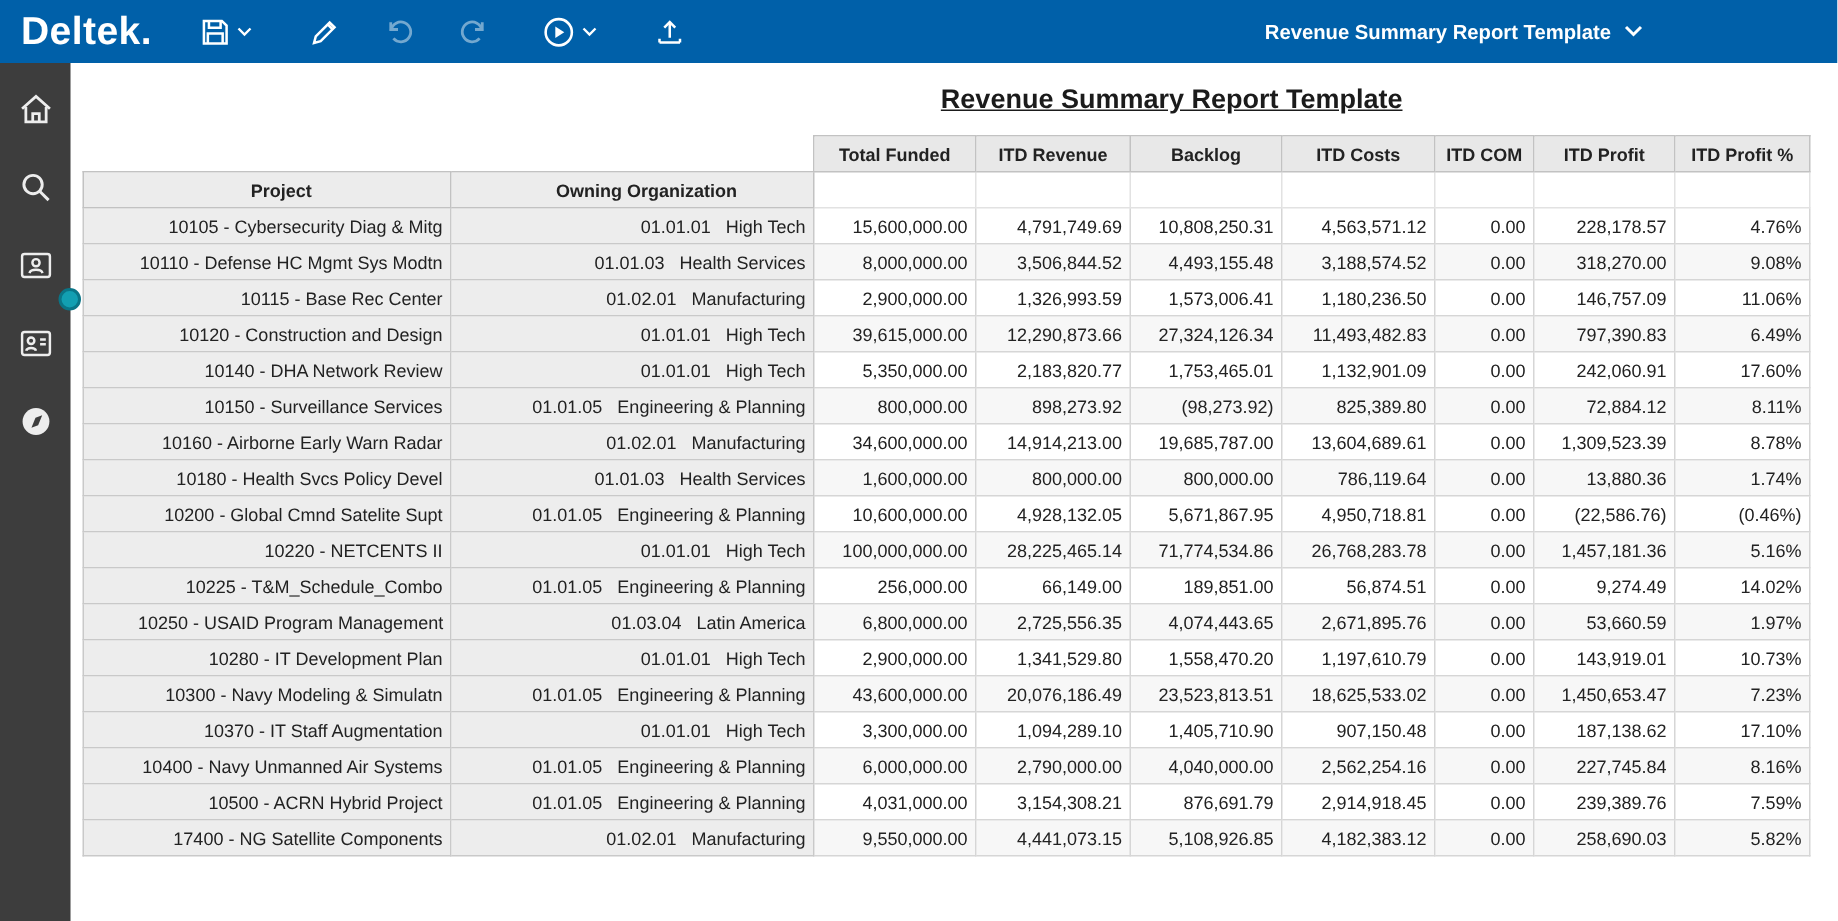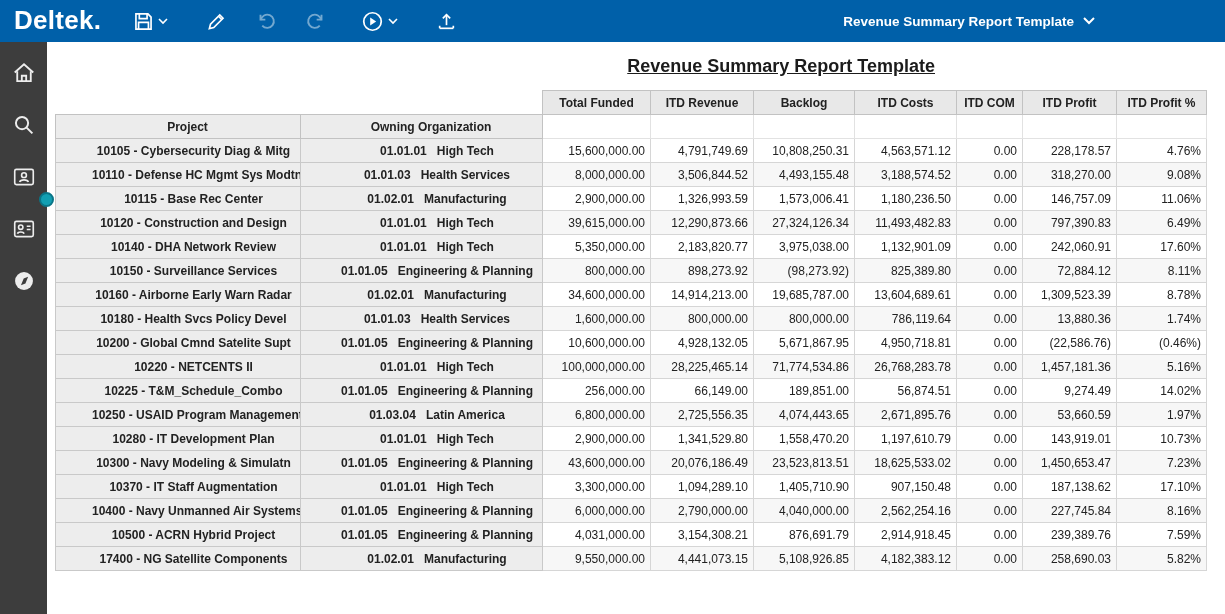--- a/index.html
+++ b/index.html
@@ -32,21 +32,21 @@
   
   .report-title { position:absolute; top:56px; right:63px; font-size:18px; font-weight:bold;
                   color:#1b1b1b; text-decoration:underline; }
   .table-wrap { position:absolute; left:55px; top:90px; }
   table { border-collapse:collapse; table-layout:fixed; width:1151px; font-size:12px; color:#222; }
   th, td { height:24px; padding:0 5px; overflow:hidden; white-space:pre; }
   td.spacer { border:none; background:#fff; }
   th.hdr { background:#E8E8E8; border:1px solid #C2C2C2; font-weight:bold; text-align:center; }
   th.hdr.left { text-align:center; padding-left:24px; background:#ECECEC; }
   td.blank { border:1px solid #E2E2E2; background:#fff; }
-  td.rowhdr { background:#EDEDED; border:1px solid #C9C9C9; font-weight:bold; text-align:center;padding-left:36px; }
+  td.rowhdr { background:#EDEDED; border:1px solid #C9C9C9; font-weight:normal; text-align:right;padding-left:36px; }
   td.num { border:1px solid #D6D6D6; text-align:right; background:#fff; }
   tbody tr:nth-child(even) td.num { background:#F7F7F7; }
 </style>
 </head>
 <body>
 
 <div class="app">
 
   <header class="topbar">
     <div class="brand">Deltek.</div>
@@ -232,21 +232,21 @@
             <td class="num">11,493,482.83</td>
             <td class="num">0.00</td>
             <td class="num">797,390.83</td>
             <td class="num">6.49%</td>
           </tr>
           <tr>
             <td class="rowhdr">10140 - DHA Network Review</td>
             <td class="rowhdr">01.01.01   High Tech</td>
             <td class="num">5,350,000.00</td>
             <td class="num">2,183,820.77</td>
-            <td class="num">3,975,038.00</td>
+            <td class="num">1,753,465.01</td>
             <td class="num">1,132,901.09</td>
             <td class="num">0.00</td>
             <td class="num">242,060.91</td>
             <td class="num">17.60%</td>
           </tr>
           <tr>
             <td class="rowhdr">10150 - Surveillance Services</td>
             <td class="rowhdr">01.01.05   Engineering &amp; Planning</td>
             <td class="num">800,000.00</td>
             <td class="num">898,273.92</td>

